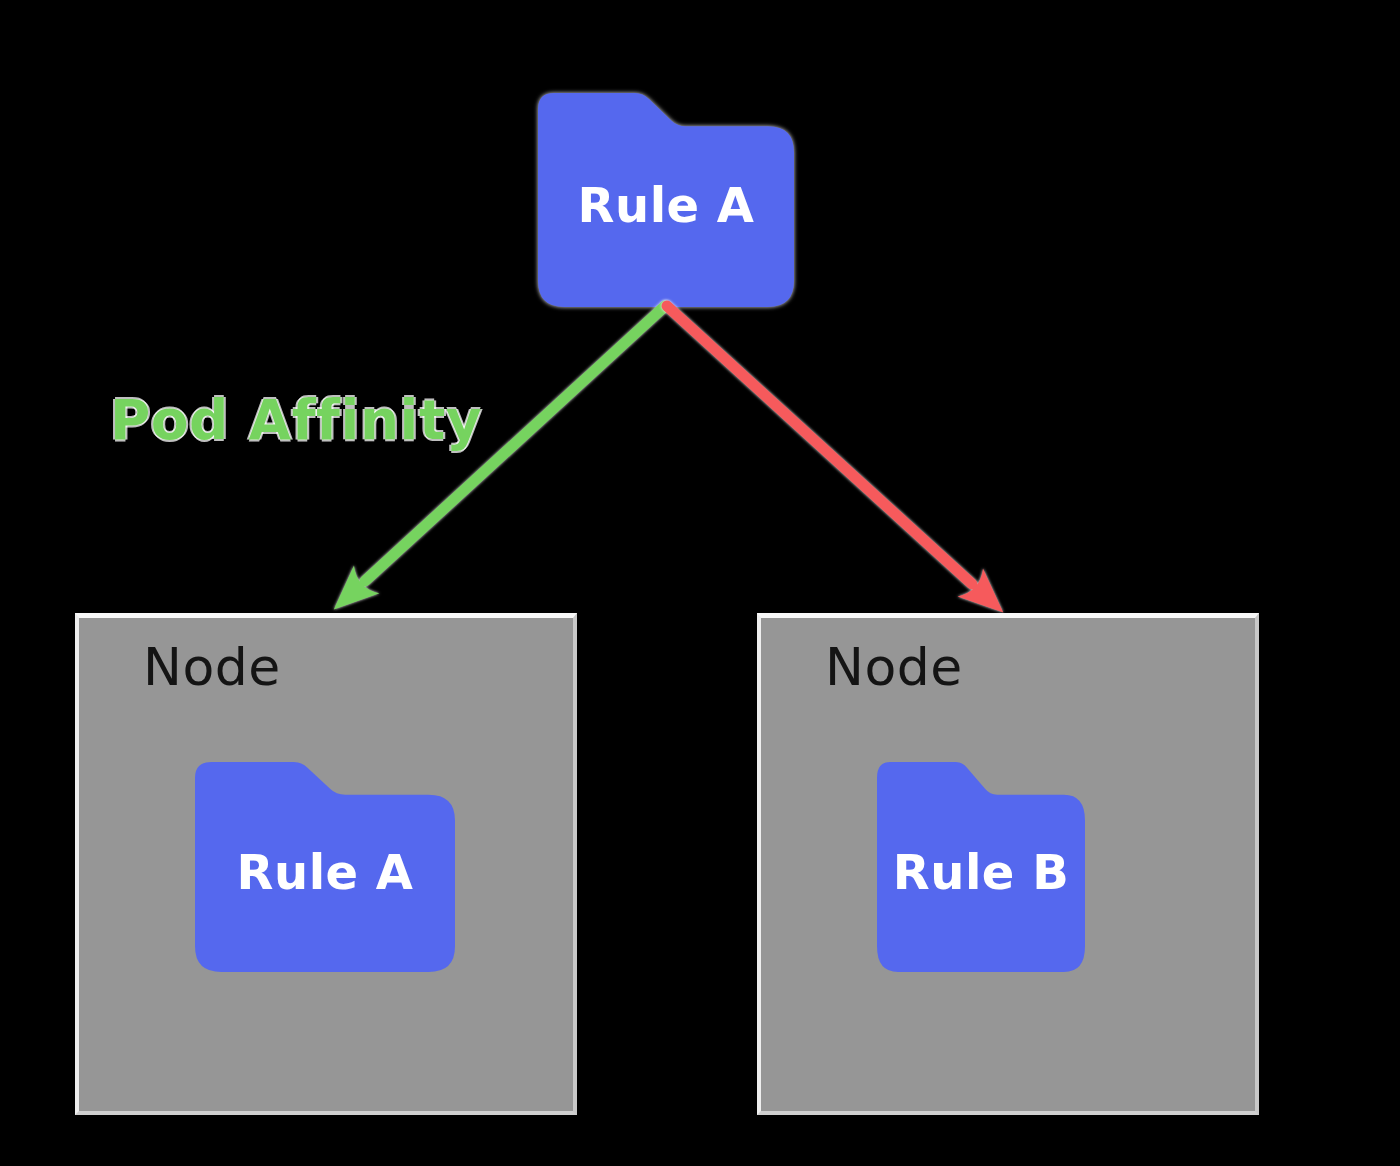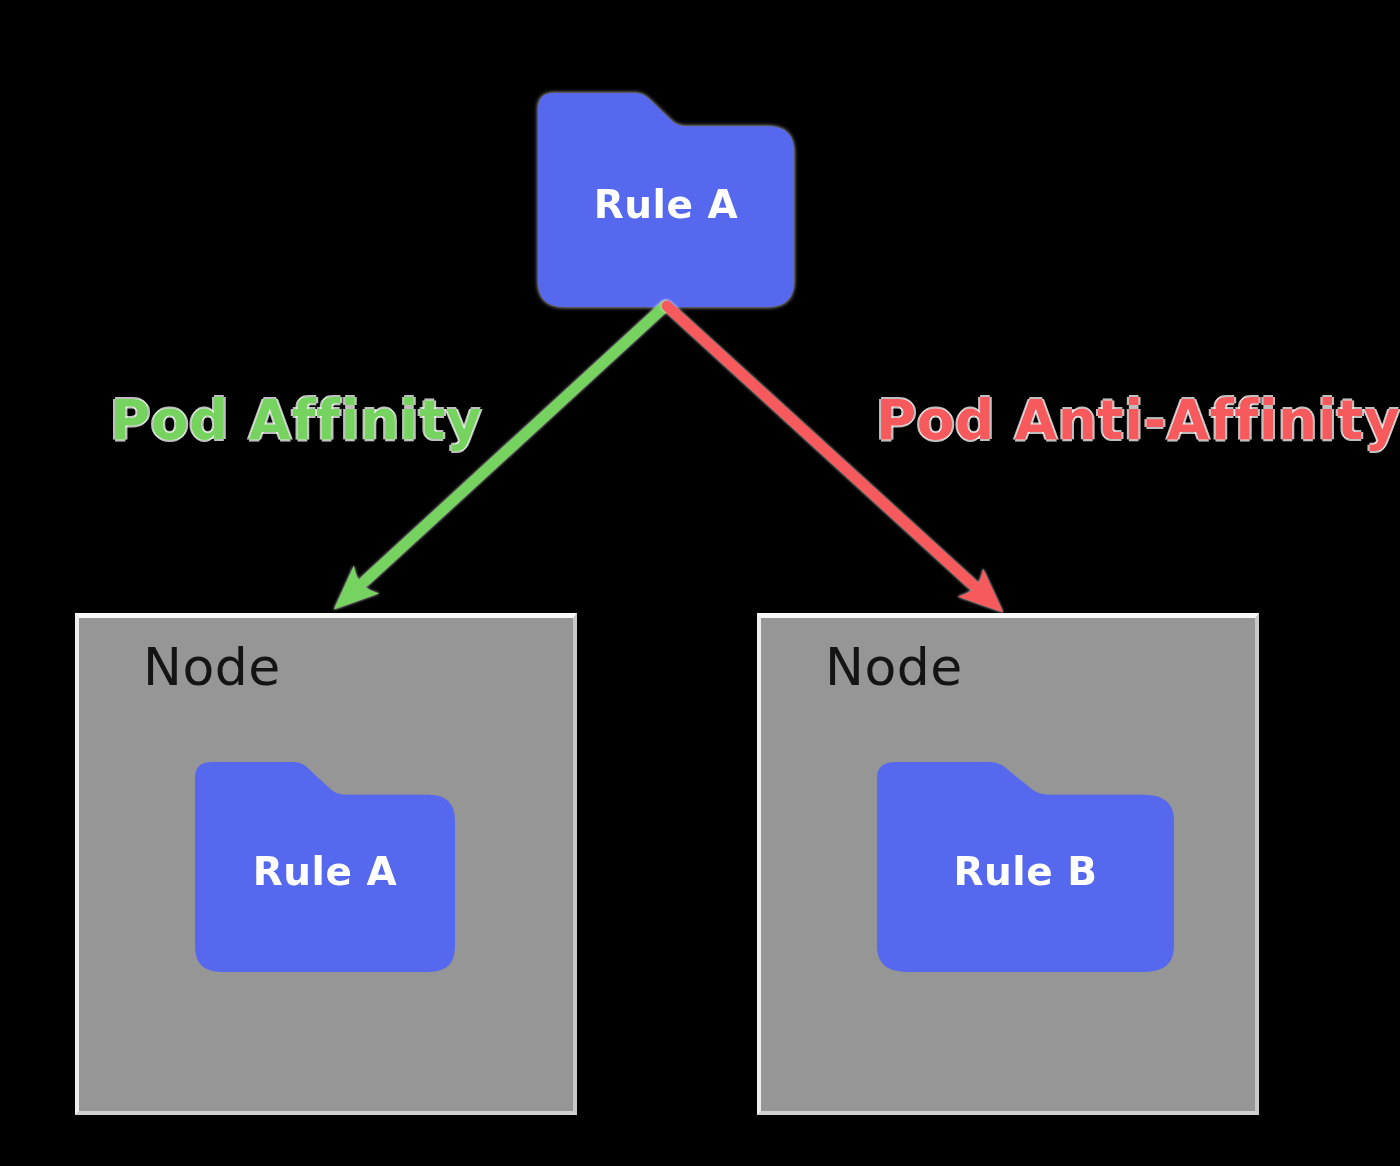--- a/index.html
+++ b/index.html
@@ -20,21 +20,21 @@
     display: block;
   }
   .folder.halo svg.folder-shape {
     filter: drop-shadow(0 0 2px rgba(255,255,255,0.85));
   }
   .folder .folder-label {
     position: absolute; left: 0; right: 0; top: 33px; bottom: 0;
     display: flex; align-items: center; justify-content: center;
     transform: translateY(-12px);
     color: var(--pod-text, #fff);
-    font-size: 39px;
+    font-size: 48px;
     font-weight: bold;
     letter-spacing: 0.5px;
   }
 
   
   .node {
     position: absolute;
     width: 502px; height: 502px;
     box-sizing: border-box;
     background: var(--node-fill, #969696);
@@ -103,35 +103,34 @@
     </defs>
     <g class="halo-arrow">
       <path class="edge-line" d="M 665 306 L 365 581" style="stroke: var(--affinity-green, #76d35f);" marker-end="url(#ah-green)"></path>
     </g>
     <g class="halo-arrow">
       <path class="edge-line" d="M 667 306 L 972 584" style="stroke: var(--anti-affinity-red, #f65a5c);" marker-end="url(#ah-red)"></path>
     </g>
   </svg>
 
   <div class="edge-label green" style="left:110px; top:388px;">Pod Affinity</div>
-  <div class="edge-label red" style="left:876px; top:388px;">Pod Anti-Affinity</div>
 
   <div class="node" style="left:75px; top:613px;">
     <div class="node-title">Node</div>
     <div class="folder" style="left:116px; top:144px; width:260px; height:210px; position:absolute;">
       <svg class="folder-shape" viewBox="0 0 256 212" preserveAspectRatio="none" aria-hidden="true">
         <path d="M 16 0 H 97 Q 105 0 111 6 L 133 27 Q 139 33 148 33 H 230 Q 256 33 256 59 V 186 Q 256 212 230 212 H 26 Q 0 212 0 186 V 16 Q 0 0 16 0 Z" style="fill: var(--pod-fill, #5568ee);"></path>
       </svg>
       <div class="folder-label">Rule A</div>
     </div>
   </div>
 
   <div class="node" style="left:757px; top:613px;">
     <div class="node-title">Node</div>
-    <div class="folder" style="left:116px; top:144px; width:297px; height:210px; position:absolute;">
+    <div class="folder" style="left:116px; top:144px; width:208px; height:210px; position:absolute;">
       <svg class="folder-shape" viewBox="0 0 256 212" preserveAspectRatio="none" aria-hidden="true">
         <path d="M 16 0 H 97 Q 105 0 111 6 L 133 27 Q 139 33 148 33 H 230 Q 256 33 256 59 V 186 Q 256 212 230 212 H 26 Q 0 212 0 186 V 16 Q 0 0 16 0 Z" style="fill: var(--pod-fill, #5568ee);"></path>
       </svg>
       <div class="folder-label">Rule B</div>
     </div>
   </div>
 
 </div>
 
 </body></html>

